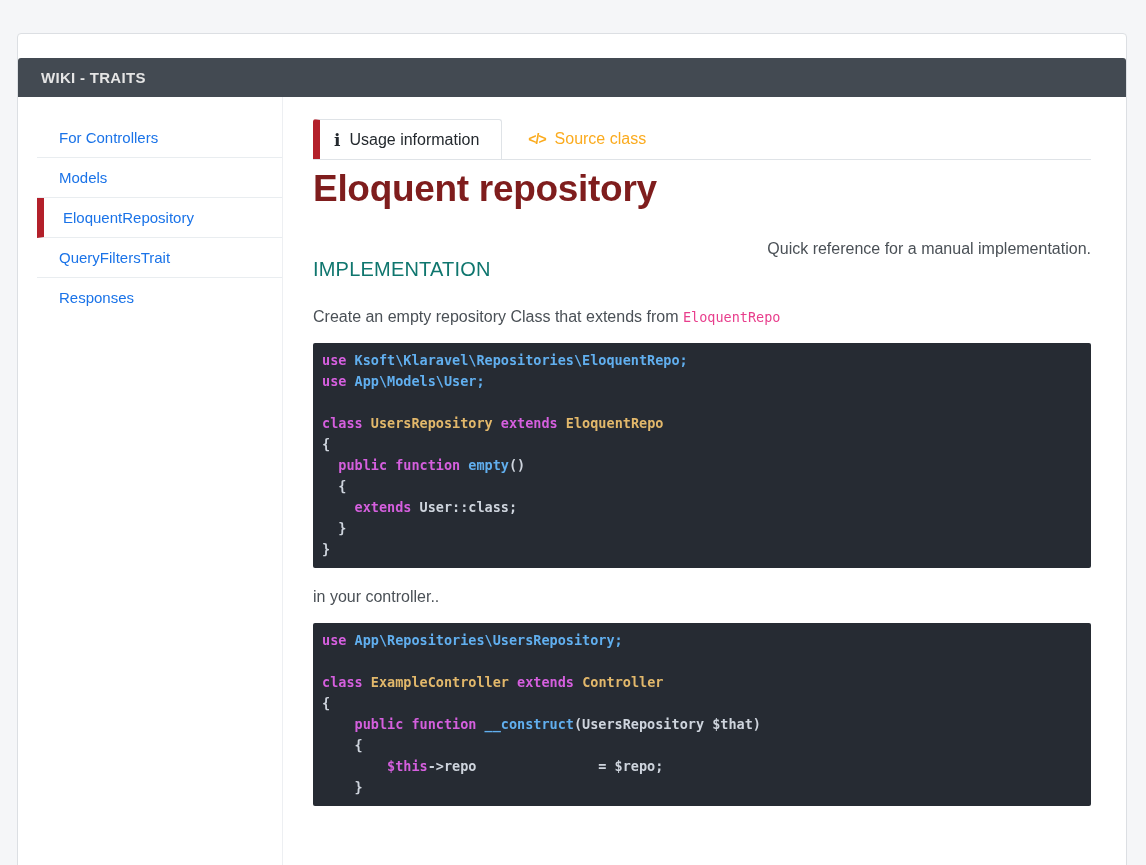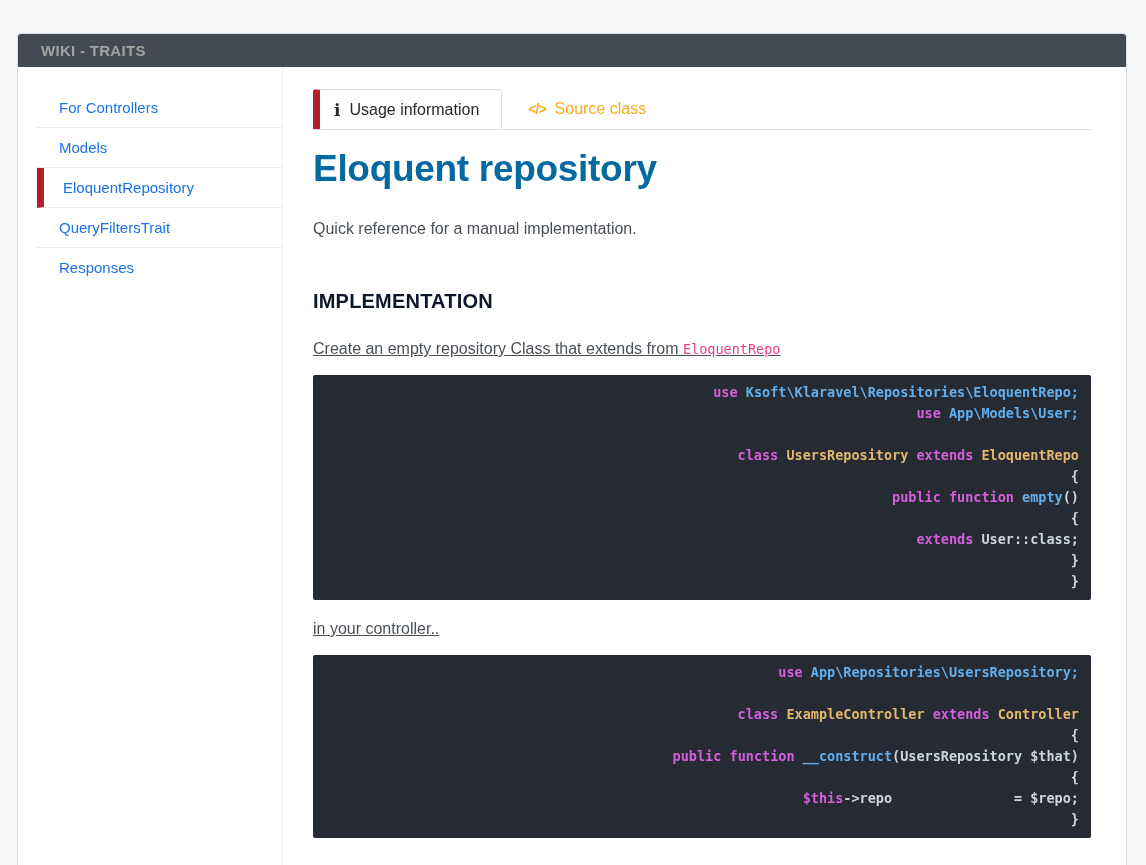--- a/index.html
+++ b/index.html
@@ -10,30 +10,31 @@
     color: #24292e;
   }
   .card {
     margin: 33px 19px 0 17px;
     background: #ffffff;
     border: 1px solid #dcdfe3;
     border-radius: 4px 4px 0 0;
     min-height: 832px;
   }
   .card-header {
-    height: 33px;
+    height: 39px;
     display: flex;
     align-items: center;
     padding: 0 23px;
     background: var(--header-bg, #434a52);
-    color: #a3a3a3;
+    color: #e5e5e5;
     font-weight: bold;
     font-size: 15px;
     letter-spacing: 0.3px;
     border-radius: 3px 3px 0 0;
+    margin-top: 24px;
   }
   .card-body { display: flex; align-items: stretch; }
 
   
   .sidebar {
     width: 265px;
     flex-shrink: 0;
     border-right: 1px solid #edeff2;
     padding: 21px 0 40px 19px;
   }
@@ -80,36 +81,35 @@
   .tab.source { padding: 0 26px; color: var(--tab-orange, #fbab1e); cursor: pointer; }
   .tab-icon.info {
     font-family: "DejaVu Serif", serif;
     font-weight: bold;
     font-size: 17px;
     color: #24292e;
   }
   .tab-icon.code { font-weight: bold; font-size: 14px; letter-spacing: -1px; }
 
   h1 {
-    margin-top: 18px;
+    margin-top: 8px;
     font-size: 37px;
     line-height: 42px;
     font-weight: bold;
     letter-spacing: -0.3px;
-    color: #0369a1;
-  }
-  .subtitle { margin-top: 30px; font-size: 16px; color: #4a5056; }
+    color: #7f1d1d;
+  }
+  .subtitle { margin-top: 30px; font-size: 16px; color: #4a5056; text-align: right; }
   h2 {
-    margin-top: 52px;
     font-size: 20px;
-    font-weight: bold;
+    font-weight: normal;
     letter-spacing: 0.2px;
-    color: #0f172a;
-  }
-  .para { margin-top: 27px; font-size: 16px; color: #4a5056; text-decoration: underline; }
+    color: #0f766e;
+  }
+  .para { margin-top: 27px; font-size: 16px; color: #4a5056; }
   .para.after-code { margin-top: 20px; }
   .inline-code {
     font-family: "DejaVu Sans Mono", monospace;
     font-size: 13.5px;
     color: var(--inline-code, #e83e8c);
   }
 
   .codeblock {
     margin-top: 17px;
     background: var(--code-bg, #262b33);
@@ -118,21 +118,20 @@
     overflow: hidden;
   }
   .code-line {
     font-family: "DejaVu Sans Mono", monospace;
     font-weight: bold;
     font-size: 13.5px;
     line-height: 21px;
     min-height: 21px;
     white-space: pre;
     color: var(--code-plain, #ced4dd);
-    text-align: right;
   }
   .tok-k { color: var(--code-keyword, #d55fde); }
   .tok-b { color: var(--code-path, #61afef); }
   .tok-g { color: var(--code-class, #e2b86b); }
   .tok-f { color: var(--code-func, #61afef); }
   .tok-p { color: var(--code-plain, #ced4dd); }
 </style>
 </head>
 <body>
 

